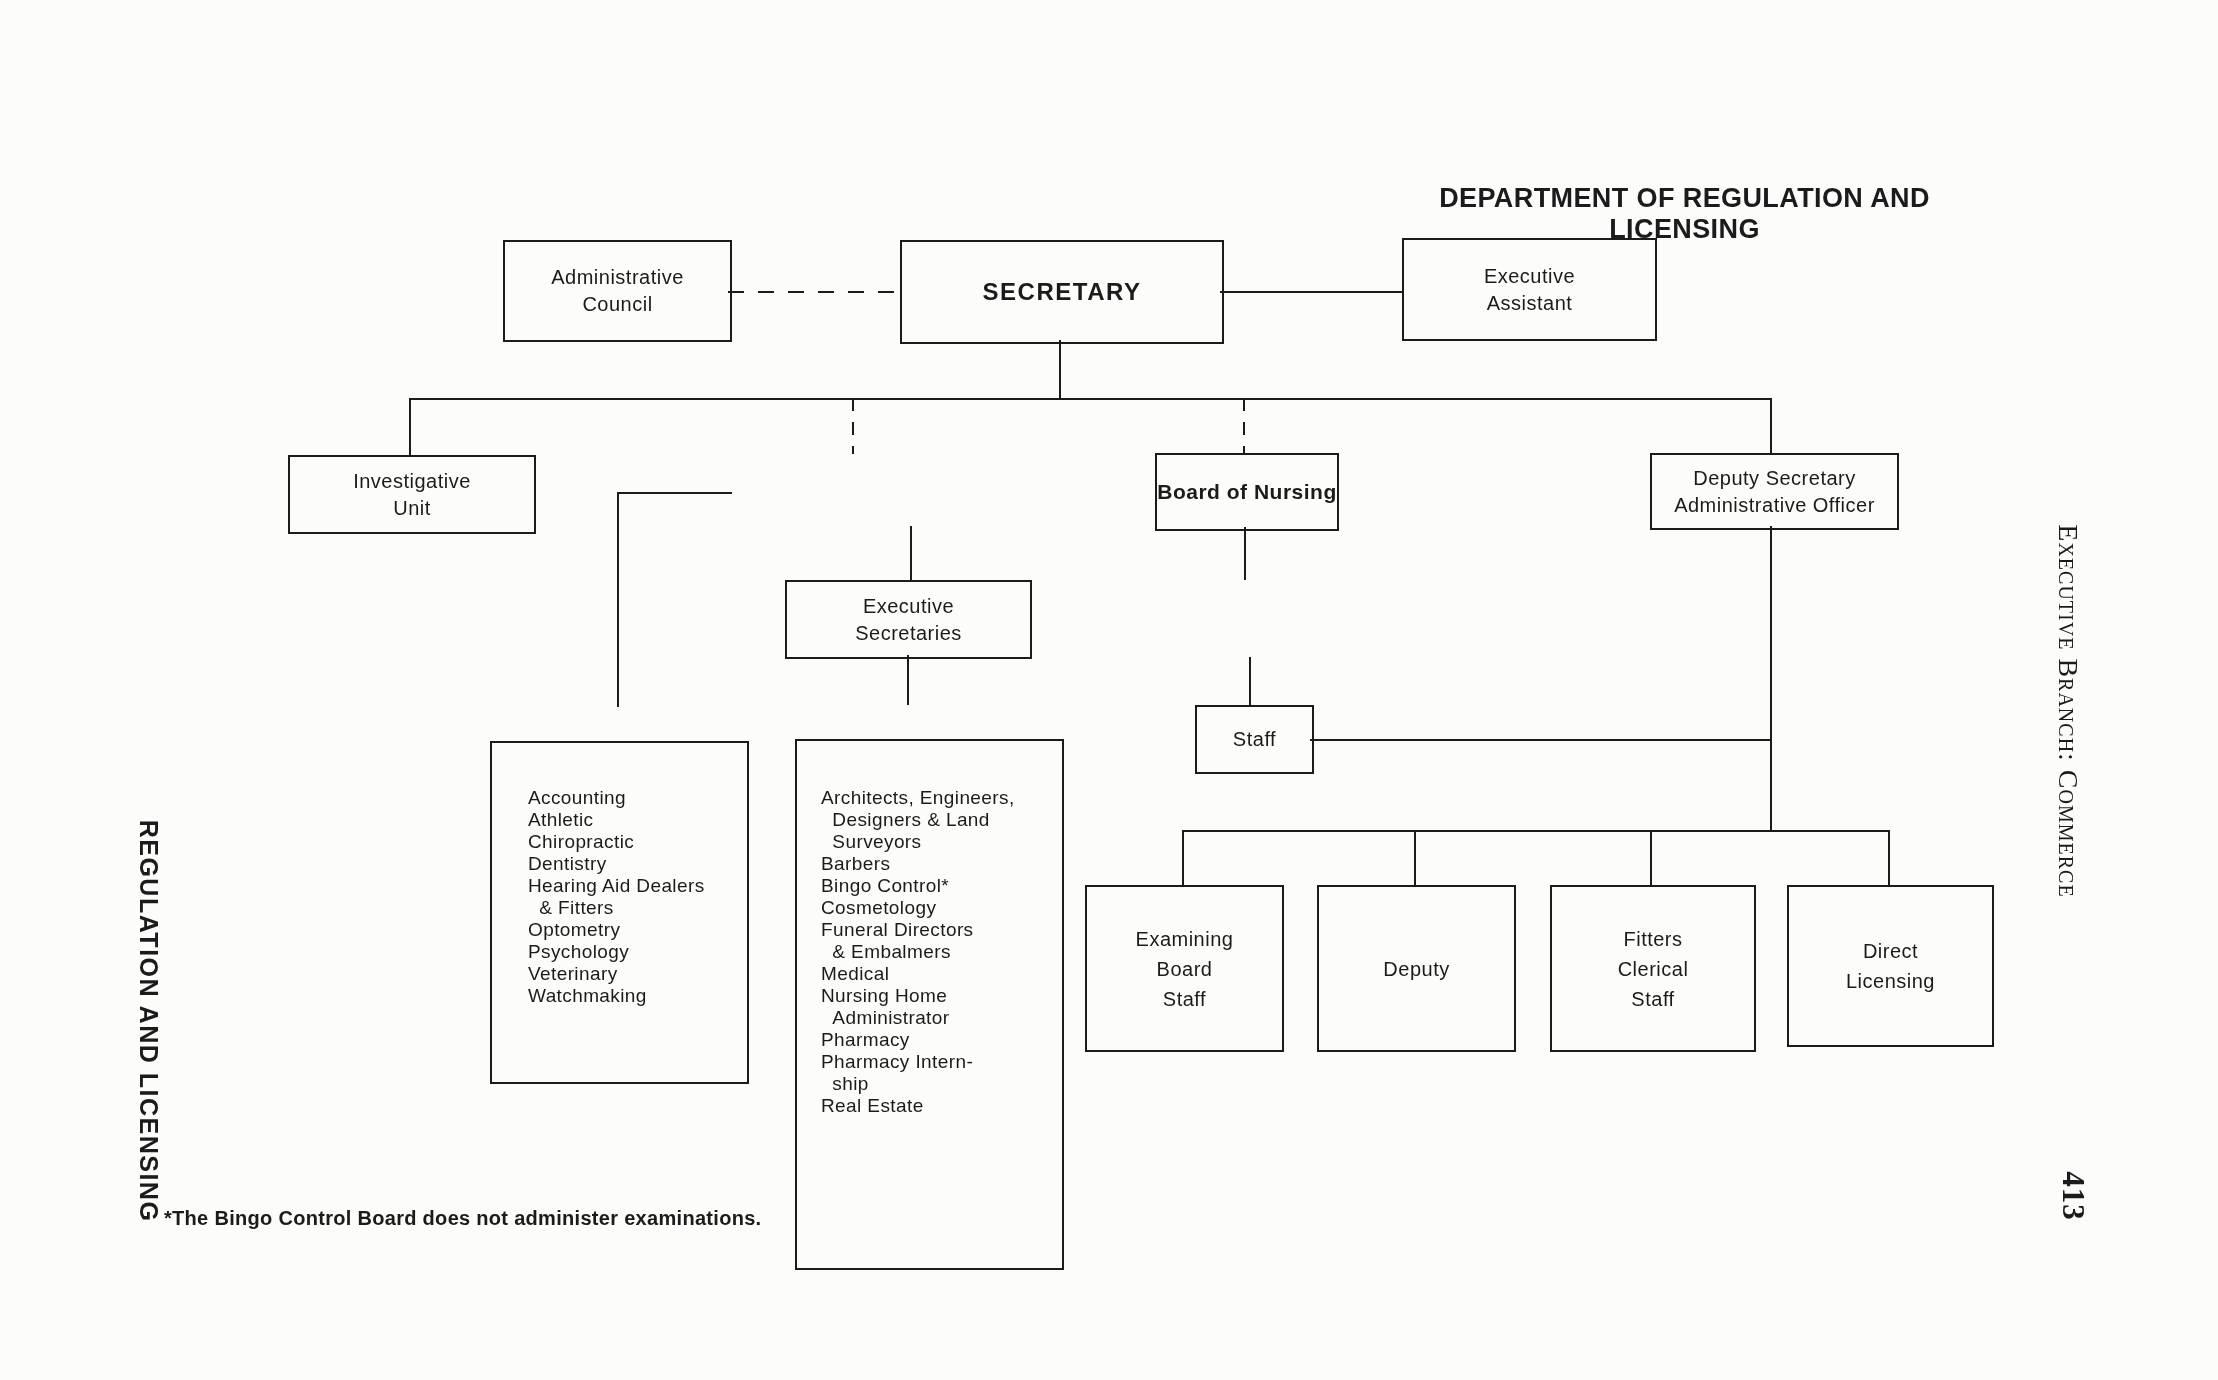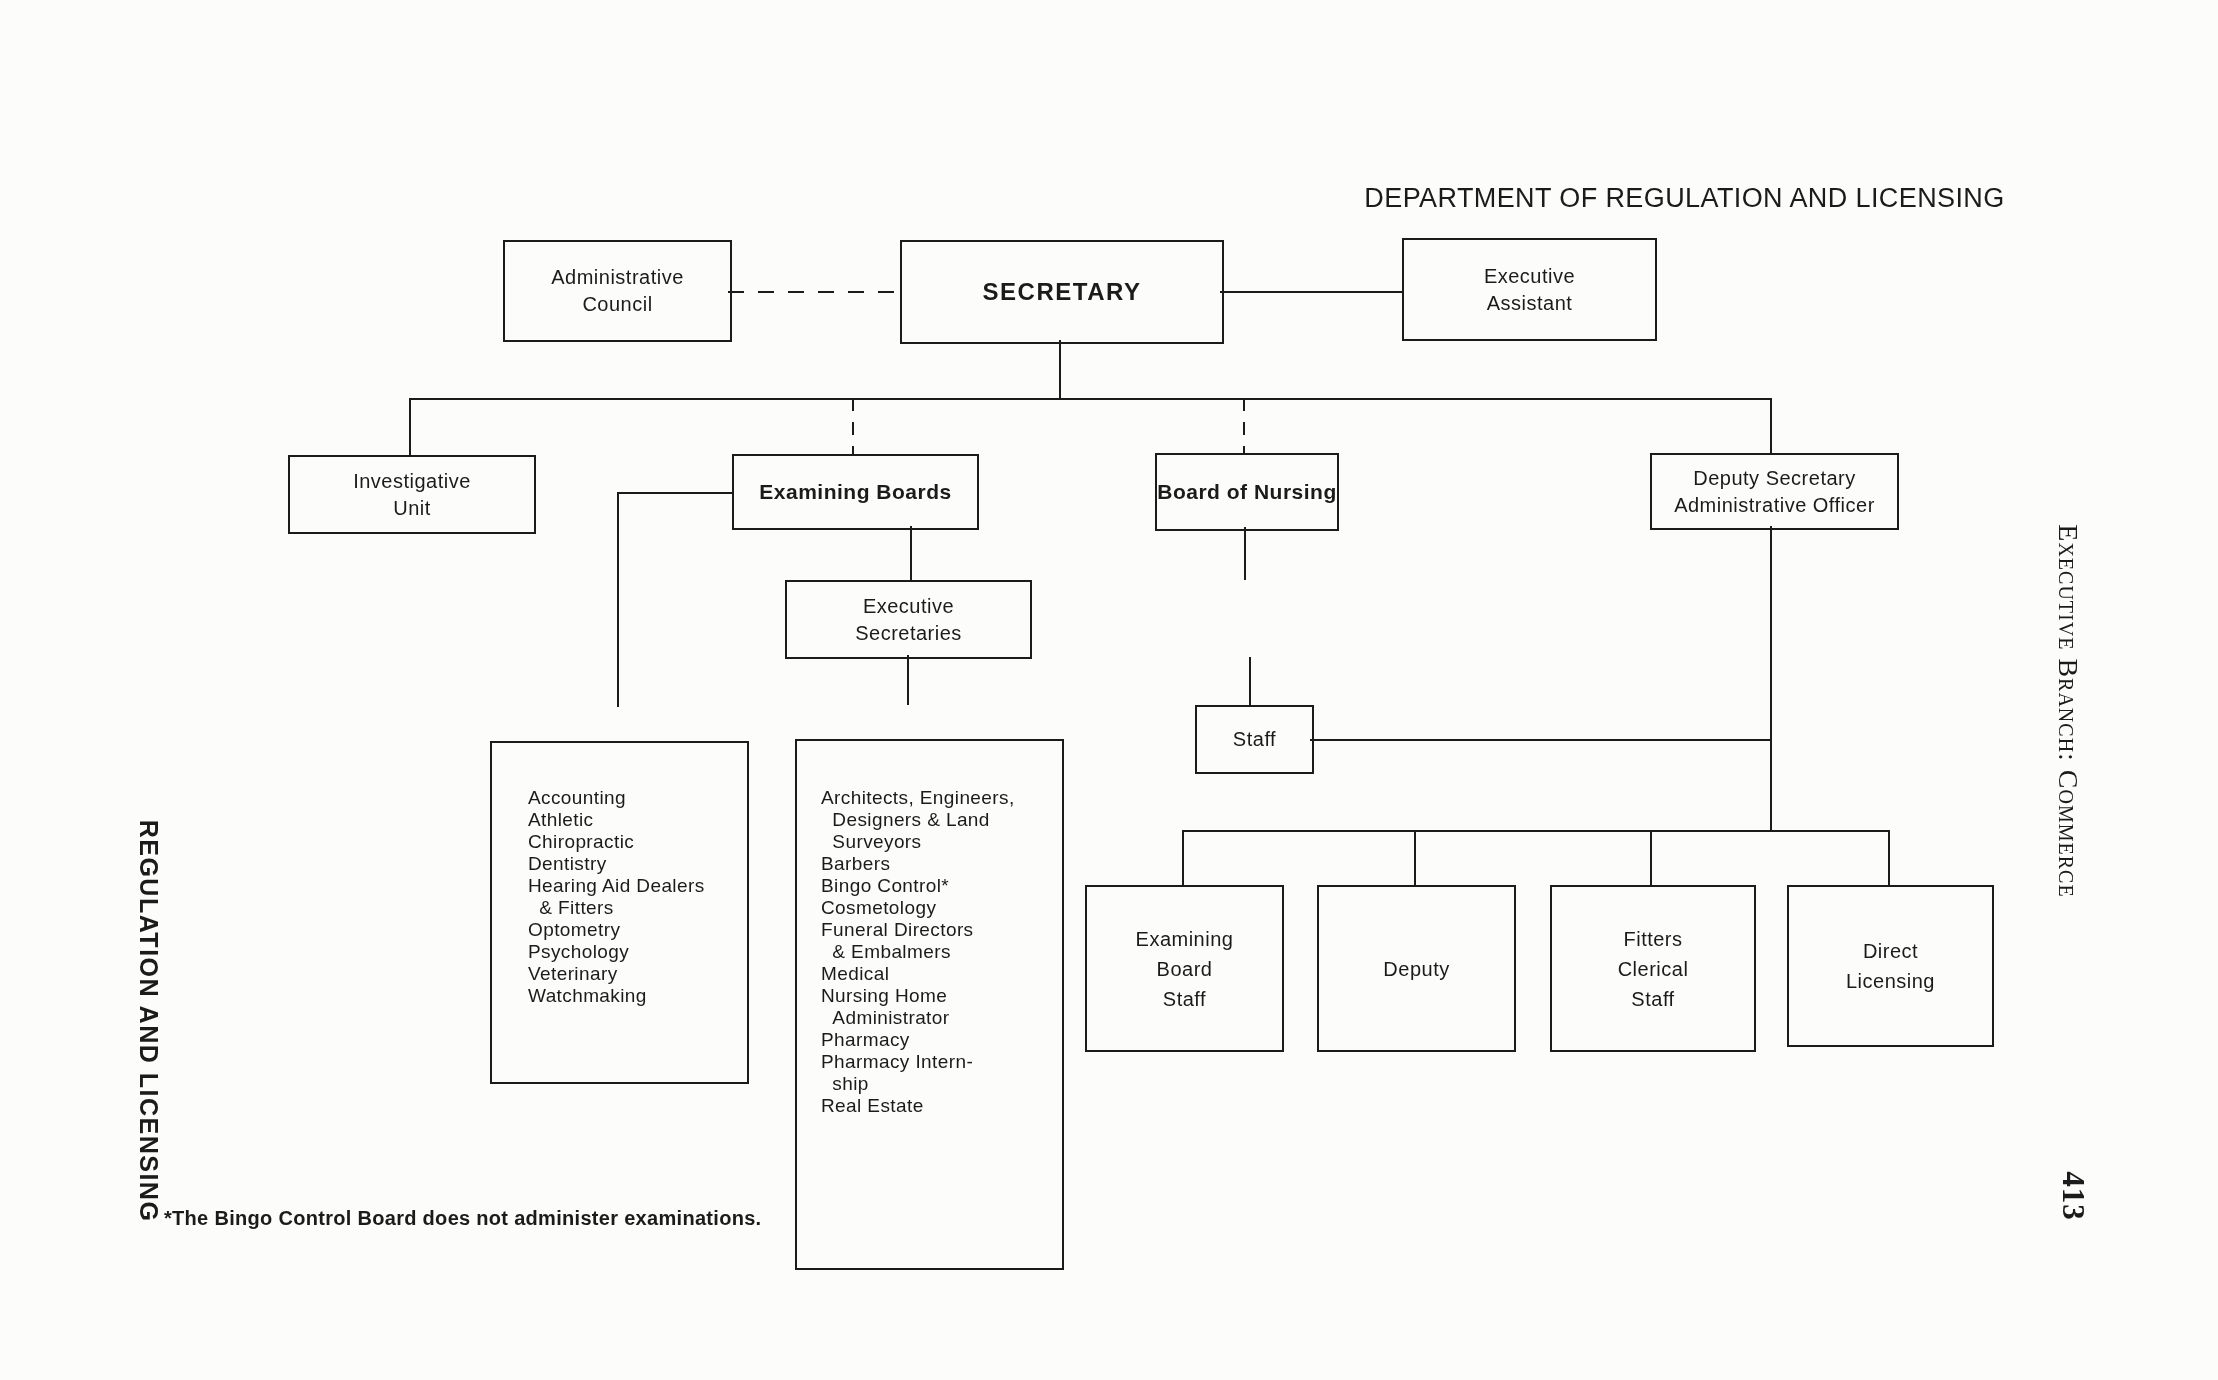--- a/index.html
+++ b/index.html
@@ -2,21 +2,21 @@
 <html><head>
 <meta charset="utf-8">
 <style>
   html,body{margin:0;padding:0;background:#fcfcfa;}
   #canvas{
     position:relative;width:2218px;height:1380px;background:#fcfcfa;
     font-family:"Liberation Sans",sans-serif;color:#1b1b1b;overflow:hidden;
   }
   .page-title{
     position:absolute;left:1362px;top:183px;width:645px;text-align:center;
-    font-size:27px;font-weight:normal;letter-spacing:0.4px;
+    font-size:27px;font-weight:bold;letter-spacing:0.4px;
   }
   .node{
     position:absolute;border:2px solid #1b1b1b;background:transparent;
     display:flex;flex-direction:column;align-items:center;justify-content:center;
     text-align:center;
   }
   .node-label{white-space:pre-wrap;font-size:20px;line-height:1.35;letter-spacing:0.5px;}
   .node-label.bold{font-weight:bold;}
   .node-label.big{font-size:24px;letter-spacing:1.5px;}
   .node-label.md{font-size:21px;}
@@ -63,23 +63,20 @@
   <div class="node" style="left:1402px;top:238px;width:251px;height:99px">
     <span class="node-label">Executive
 Assistant</span>
   </div>
 
   <div class="node" style="left:288px;top:455px;width:244px;height:75px">
     <span class="node-label">Investigative
 Unit</span>
   </div>
 
-  <div class="node" style="left:732px;top:454px;width:243px;height:72px">
-    <span class="node-label bold md">Examining Boards</span>
-  </div>
 
   <div class="node" style="left:1155px;top:453px;width:180px;height:74px">
     <span class="node-label bold md">Board of Nursing</span>
   </div>
 
   <div class="node" style="left:1650px;top:453px;width:245px;height:73px">
     <span class="node-label">Deputy Secretary
 Administrative Officer</span>
   </div>
 

